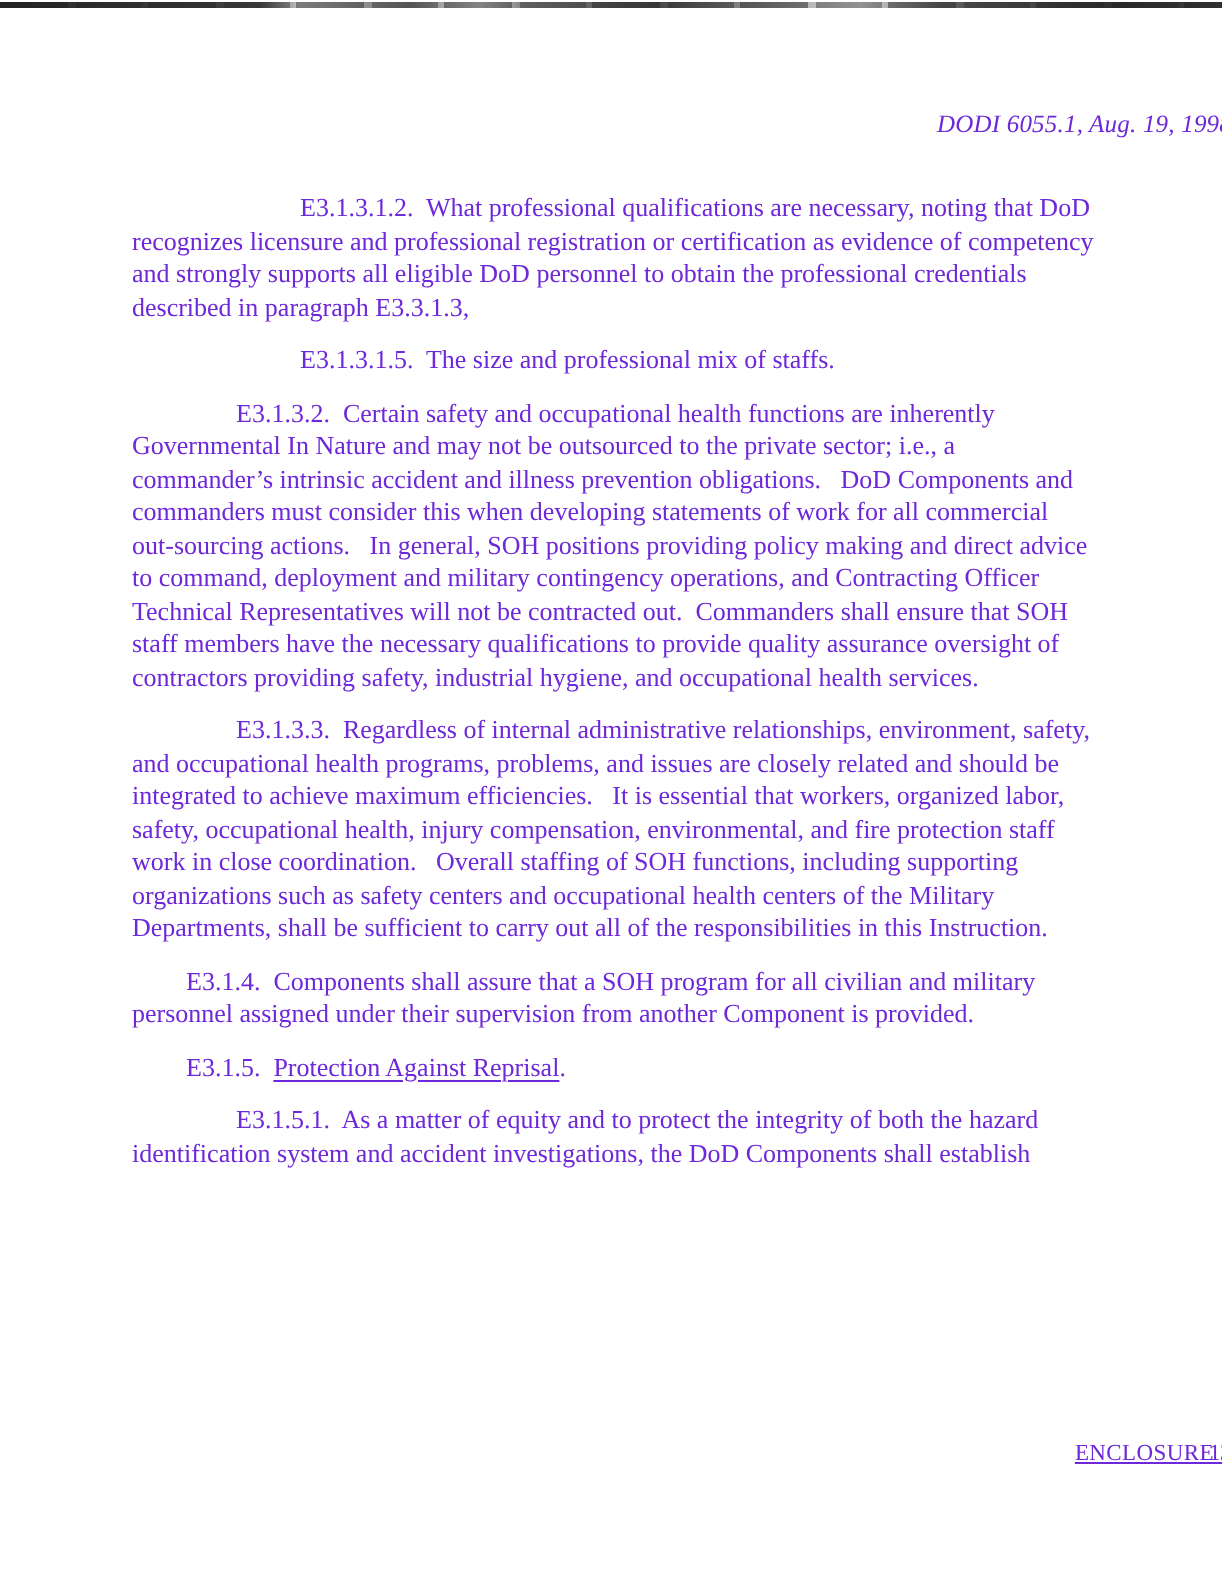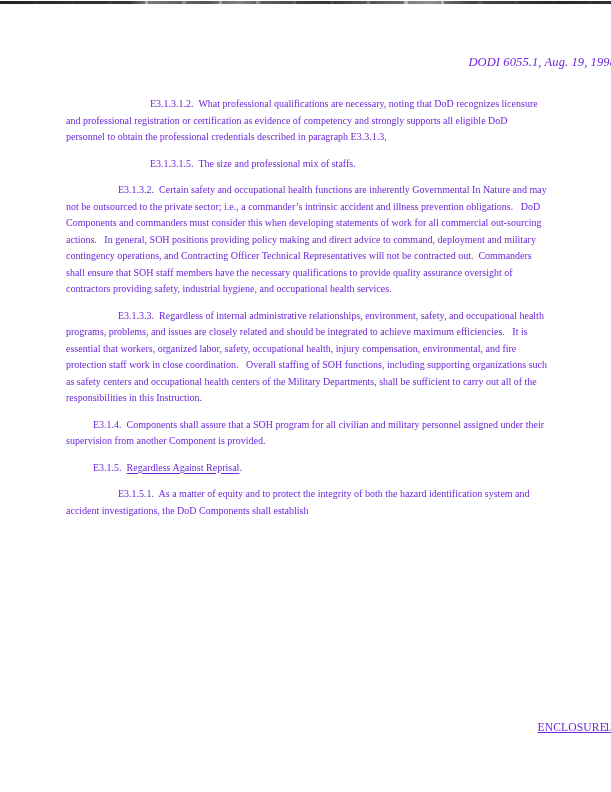--- a/index.html
+++ b/index.html
@@ -46,21 +46,21 @@
     font-size: 12.5px;
     font-style: italic;
     letter-spacing: 0.1px;
     white-space: nowrap;
   }
   .doc-body {
     position: absolute;
     top: 96px;
     left: 66px;
     width: 482px;
-    font-size: 10px;
+    font-size: 13px;
     line-height: 16.5px;
   }
   .para {
     margin: 0 0 10px 0;
     white-space: pre-wrap;
   }
   .para:last-child { margin-bottom: 4px; }
   .indent-level-4 { text-indent: 27px; }
   .indent-level-5 { text-indent: 52px; }
   .indent-level-6 { text-indent: 84px; }
@@ -95,21 +95,21 @@
     <span>DODI 6055.1, Aug. 19, 1998</span>
   </div>
 
   <div class="doc-body">
 
   <p class="para indent-level-6"><span>E3.1.3.1.2.  What professional qualifications are necessary, noting that DoD recognizes licensure and professional registration or certification as evidence of competency and strongly supports all eligible DoD personnel to obtain the professional credentials described in paragraph E3.3.1.3,</span></p>
       <p class="para indent-level-6"><span>E3.1.3.1.5.  The size and professional mix of staffs.</span></p>
       <p class="para indent-level-5"><span>E3.1.3.2.  Certain safety and occupational health functions are inherently Governmental In Nature and may not be outsourced to the private sector; i.e., a commander’s intrinsic accident and illness prevention obligations.   DoD Components and commanders must consider this when developing statements of work for all commercial out-sourcing actions.   In general, SOH positions providing policy making and direct advice to command, deployment and military contingency operations, and Contracting Officer Technical Representatives will not be contracted out.  Commanders shall ensure that SOH staff members have the necessary qualifications to provide quality assurance oversight of contractors providing safety, industrial hygiene, and occupational health services.</span></p>
       <p class="para indent-level-5"><span>E3.1.3.3.  Regardless of internal administrative relationships, environment, safety, and occupational health programs, problems, and issues are closely related and should be integrated to achieve maximum efficiencies.   It is essential that workers, organized labor, safety, occupational health, injury compensation, environmental, and fire protection staff work in close coordination.   Overall staffing of SOH functions, including supporting organizations such as safety centers and occupational health centers of the Military Departments, shall be sufficient to carry out all of the responsibilities in this Instruction.</span></p>
       <p class="para indent-level-4"><span>E3.1.4.  Components shall assure that a SOH program for all civilian and military personnel assigned under their supervision from another Component is provided.</span></p>
-      <p class="para indent-level-4"><span>E3.1.5.  </span><span class="u">Regardless Against Reprisal</span><span>.</span></p>
+      <p class="para indent-level-4"><span>E3.1.5.  </span><span class="u">Protection Against Reprisal</span><span>.</span></p>
       <p class="para indent-level-5"><span>E3.1.5.1.  As a matter of equity and to protect the integrity of both the hazard identification system and accident investigations, the DoD Components shall establish</span></p>
     </div>
 
   <div class="doc-footer">
     <span class="page-number">17</span>
     <span class="enclosure">ENCLOSURE 3</span>
   </div>
 
 </div>
 

